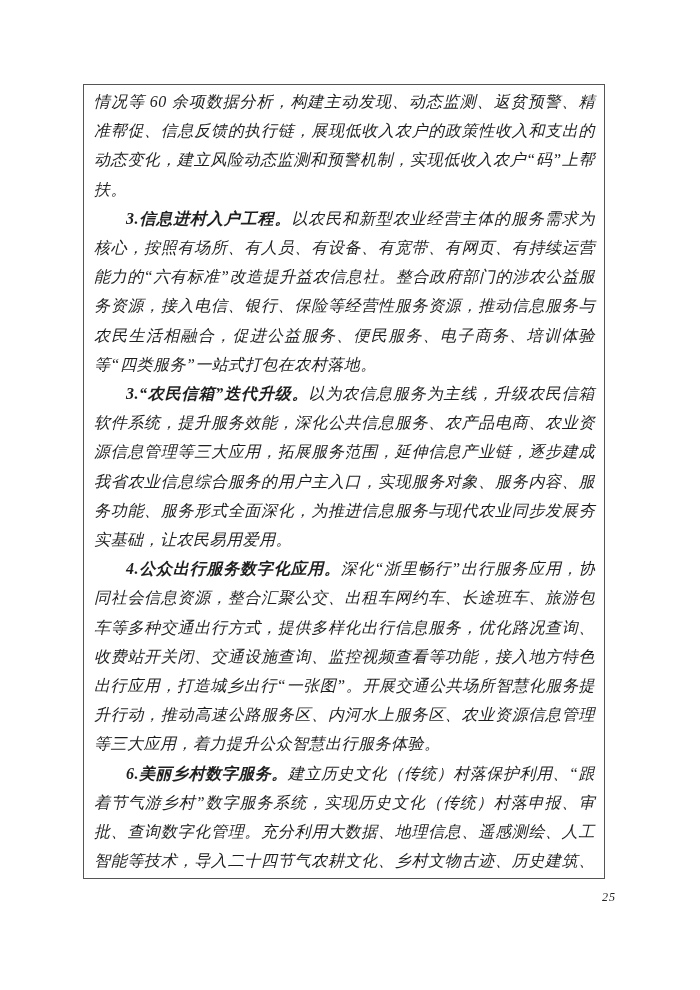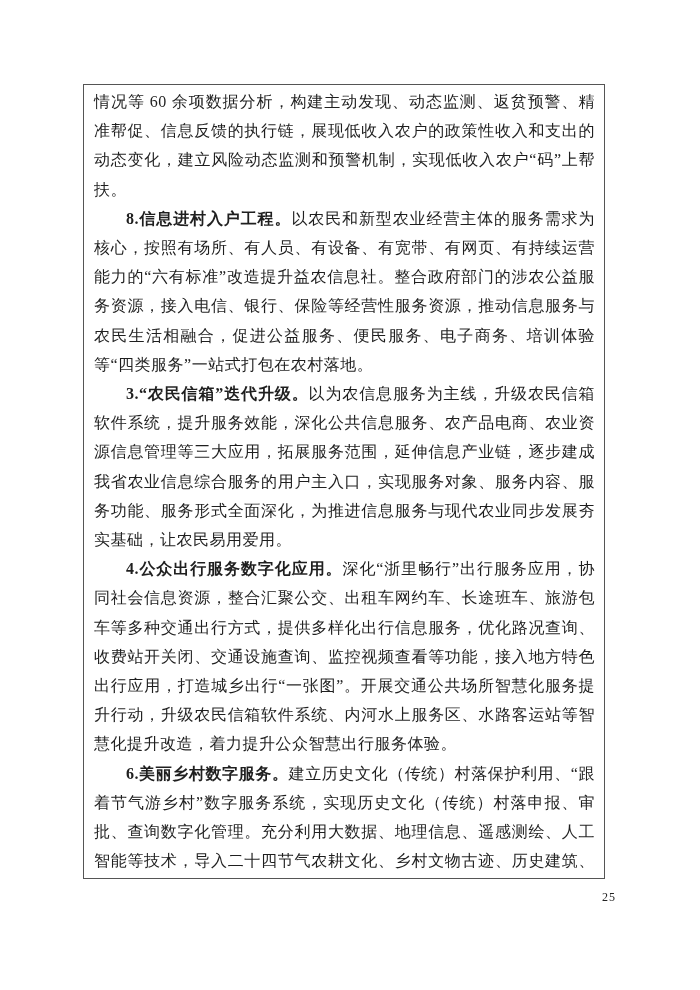--- a/index.html
+++ b/index.html
@@ -13,20 +13,21 @@
     position: relative;
     font-family: "Liberation Serif", "DejaVu Serif", serif;
     overflow: hidden;
   }
   .page {
     position: absolute;
     left: 0; top: 0;
     width: 700px;
     height: 990px;
     background: #ffffff;
+    font-style: italic;
   }
   .text-frame {
     position: absolute;
     left: 83px;
     top: 84px;
     width: 522px;
     height: 795px;
     box-sizing: border-box;
     border: 1px solid #555555;
     padding: 2px 9px 0 10px;
@@ -59,25 +60,25 @@
 </style>
 </head>
 <body>
 
 <div class="page">
 
   <div class="text-frame">
 
     <p class="noindent"><span>情况等 60 余项数据分析，构建主动发现、动态监测、返贫预警、精准帮促、信息反馈的执行链，展现低收入农户的政策性收入和支出的动态变化，建立风险动态监测和预警机制，实现低收入农户“码”上帮扶。</span></p>
 
-    <p><b>8.信息进村入户工程。</b><span>以农民和新型农业经营主体的服务需求为核心，按照有场所、有人员、有设备、有宽带、有网页、有持续运营能力的“六有标准”改造提升益农信息社。整合政府部门的涉农公益服务资源，接入电信、银行、保险等经营性服务资源，推动信息服务与农民生活相融合，促进公益服务、便民服务、电子商务、培训体验等“四类服务”一站式打包在农村落地。</span></p>
+    <p><b>3.信息进村入户工程。</b><span>以农民和新型农业经营主体的服务需求为核心，按照有场所、有人员、有设备、有宽带、有网页、有持续运营能力的“六有标准”改造提升益农信息社。整合政府部门的涉农公益服务资源，接入电信、银行、保险等经营性服务资源，推动信息服务与农民生活相融合，促进公益服务、便民服务、电子商务、培训体验等“四类服务”一站式打包在农村落地。</span></p>
 
     <p><b>3.“农民信箱”迭代升级。</b><span>以为农信息服务为主线，升级农民信箱软件系统，提升服务效能，深化公共信息服务、农产品电商、农业资源信息管理等三大应用，拓展服务范围，延伸信息产业链，逐步建成我省农业信息综合服务的用户主入口，实现服务对象、服务内容、服务功能、服务形式全面深化，为推进信息服务与现代农业同步发展夯实基础，让农民易用爱用。</span></p>
 
-    <p><b>4.公众出行服务数字化应用。</b><span>深化“浙里畅行”出行服务应用，协同社会信息资源，整合汇聚公交、出租车网约车、长途班车、旅游包车等多种交通出行方式，提供多样化出行信息服务，优化路况查询、收费站开关闭、交通设施查询、监控视频查看等功能，接入地方特色出行应用，打造城乡出行“一张图”。开展交通公共场所智慧化服务提升行动，升级农民信箱软件系统、内河水上服务区、水路客运站等智慧化提升改造，着力提升公众智慧出行服务体验。</span></p>
+    <p><b>4.公众出行服务数字化应用。</b><span>深化“浙里畅行”出行服务应用，协同社会信息资源，整合汇聚公交、出租车网约车、长途班车、旅游包车等多种交通出行方式，提供多样化出行信息服务，优化路况查询、收费站开关闭、交通设施查询、监控视频查看等功能，接入地方特色出行应用，打造城乡出行“一张图”。开展交通公共场所智慧化服务提升行动，推动高速公路服务区、内河水上服务区、农业资源信息管理等三大应用，着力提升公众智慧出行服务体验。</span></p>
 
     <p><b>6.美丽乡村数字服务。</b><span>建立历史文化（传统）村落保护利用、“跟着节气游乡村”数字服务系统，实现历史文化（传统）村落申报、审批、查询数字化管理。充分利用大数据、地理信息、遥感测绘、人工智能等技术，导入二十四节气农耕文化、乡村文物古迹、历史建筑、人文典故、农村文化遗产、农家乐（民宿）、时令特产等数据，建立历史文化村落</span></p>
 
   </div>
 
   <div class="page-number">25</div>
 
 </div>
 
 </body></html>

